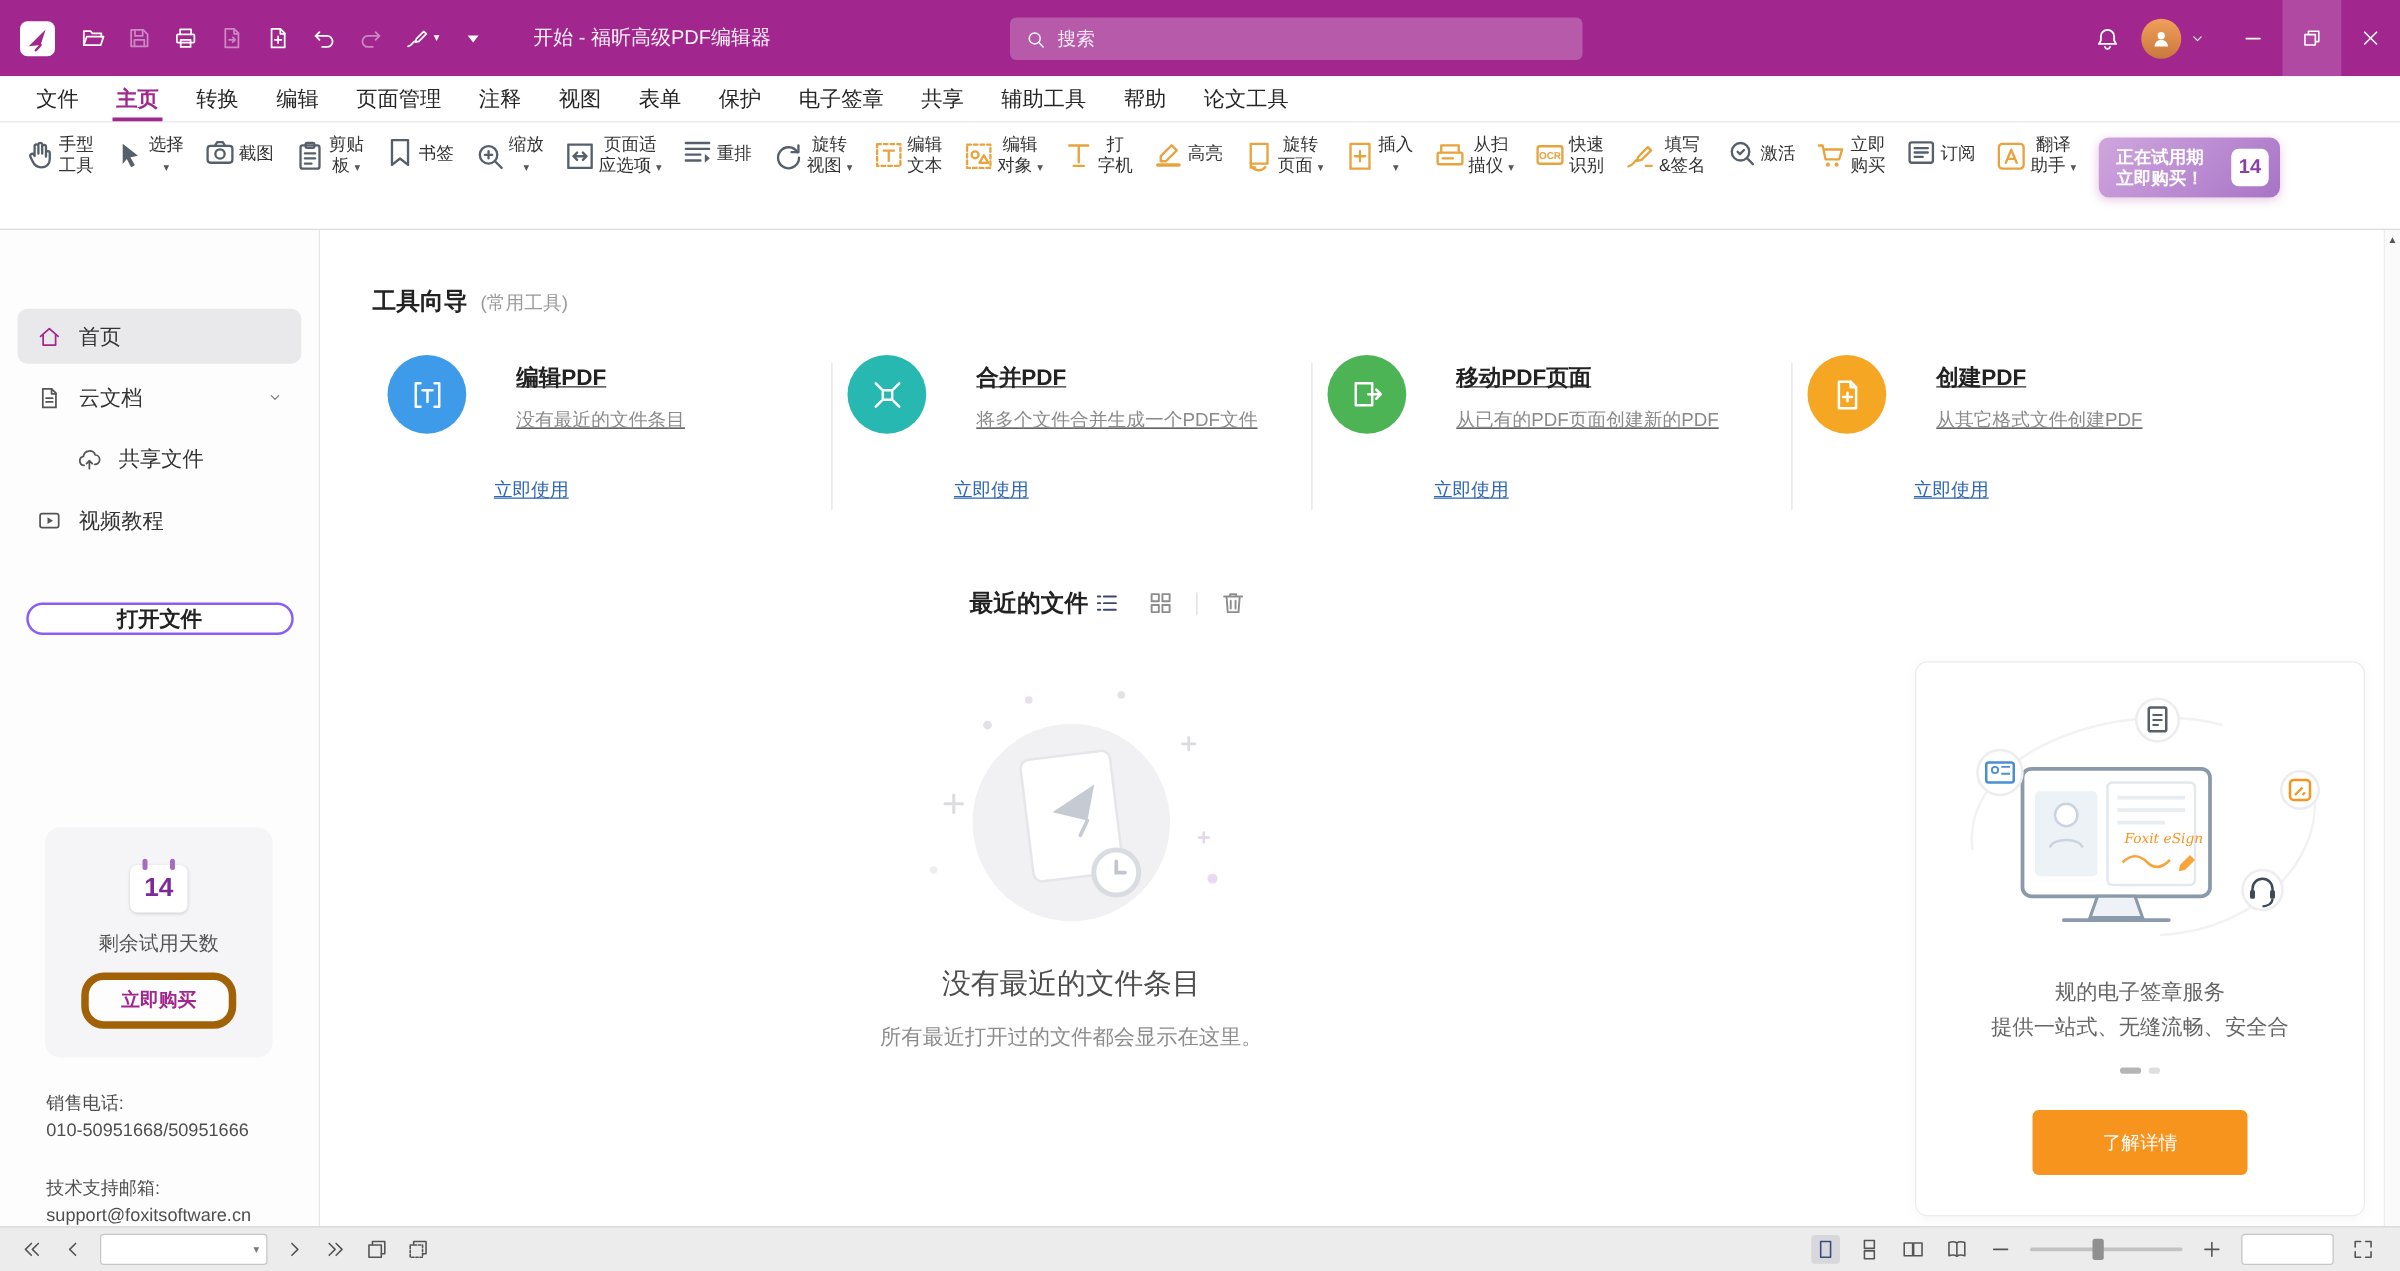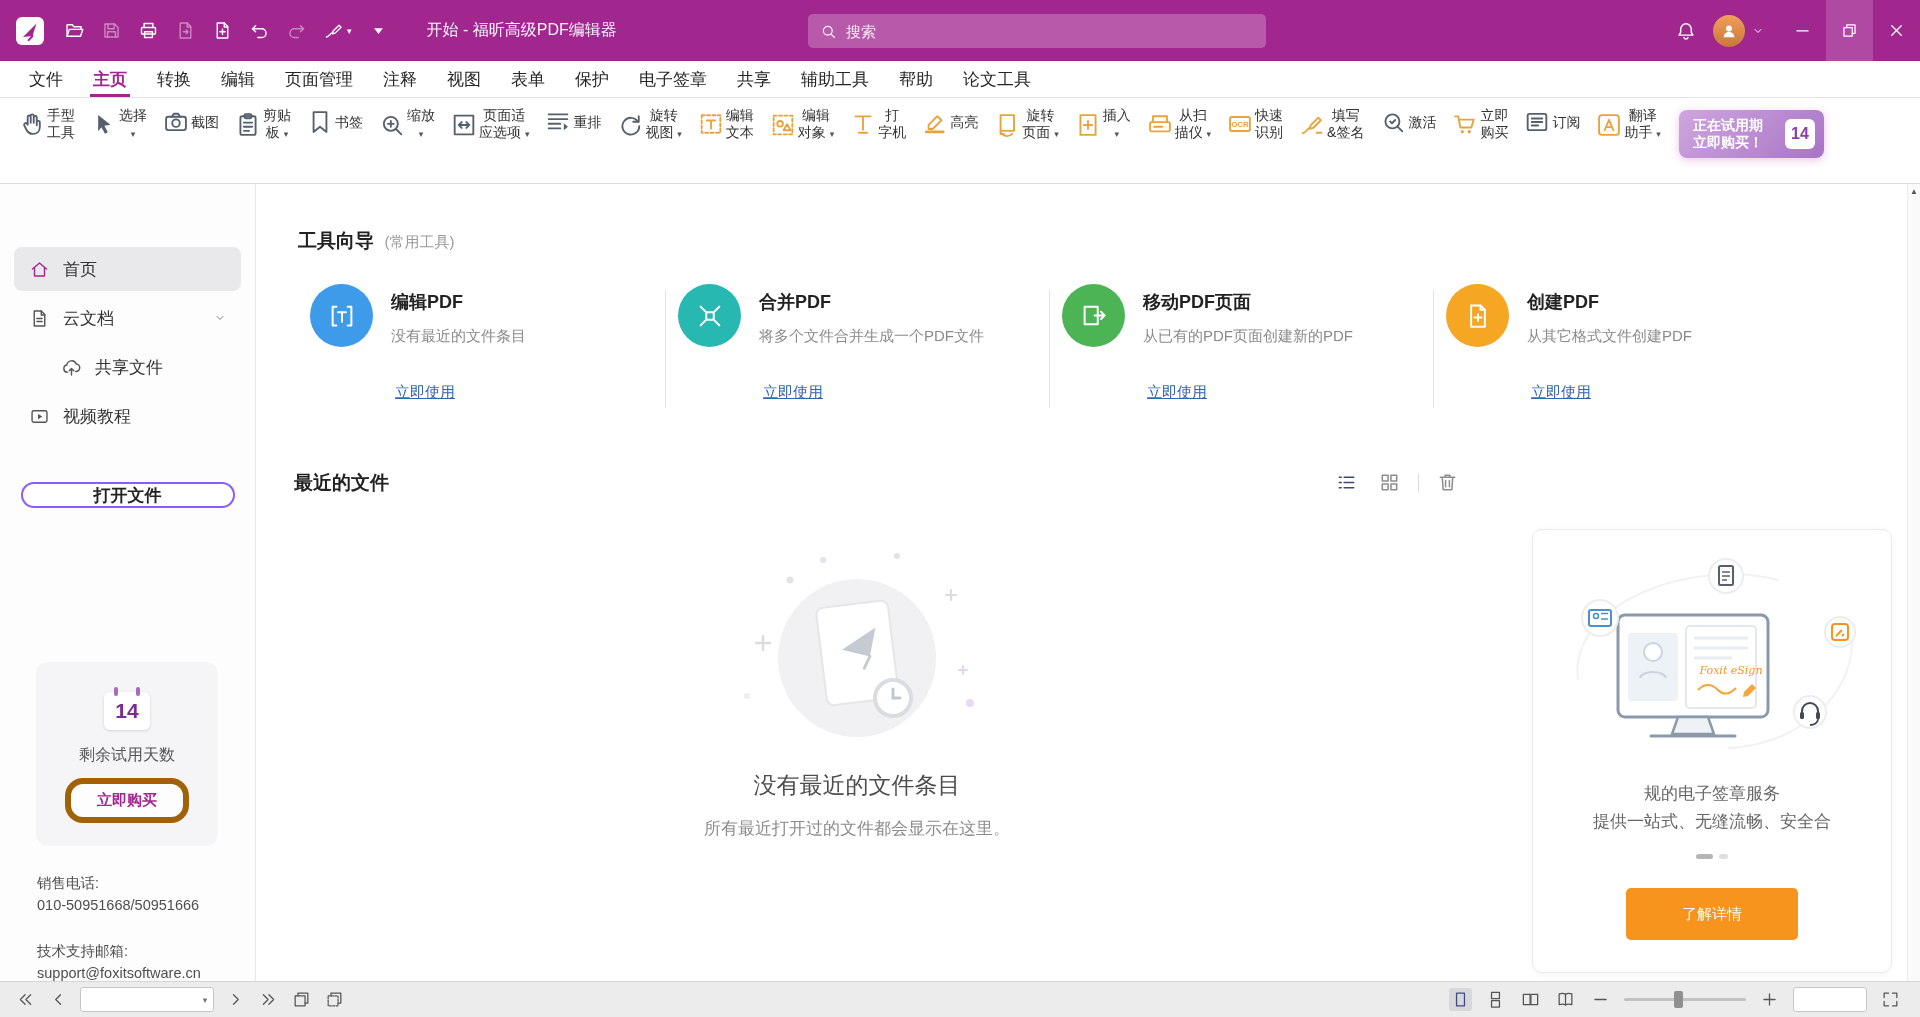--- a/index.html
+++ b/index.html
@@ -69,26 +69,26 @@
 
 
 .content{position:absolute;top:184px;left:256px;right:0;bottom:36px;background:#fff;overflow:hidden;}
 .tools-head{position:absolute;left:42px;top:44px;}
 .sec-title{font-size:19px;font-weight:bold;color:#222;}
 .sec-sub{font-size:15px;color:#9a9a9a;margin-left:6px;}
 .cards{position:absolute;left:42px;top:100px;display:flex;}
 .card{width:384px;position:relative;}
 .card:first-child{width:368px;}
 .card:not(:last-child)::after{content:"";position:absolute;right:0;top:6px;height:118px;width:1px;background:#e3e3e3;}
-.card-top{display:flex;gap:18px;padding-left:12px;}
+.card-top{display:flex;gap:40px;padding-left:12px;text-decoration:underline;}
 .card-icon{width:63px;height:63px;border-radius:50%;display:flex;align-items:center;justify-content:center;color:#fff;flex:0 0 63px;}
 .card-txt .ct{font-size:18px;font-weight:bold;color:#222;margin-top:6px;}
 .card-txt .cd{font-size:15px;color:#8a8a8a;margin-top:13px;}
 .card-link{display:inline-block;margin:36px 0 0 97px;font-size:15px;color:#2f66b3;text-decoration:underline;cursor:pointer;}
-.recent-head{position:absolute;left:38px;top:284px;width:1168px;display:flex;justify-content:space-between;align-items:center;}
+.recent-head{position:absolute;left:48px;top:284px;width:1168px;display:flex;justify-content:center;align-items:center;}
 .recent-actions{display:flex;align-items:center;gap:14px;}
 .ract{display:flex;color:#8d8d8d;cursor:pointer;padding:3px;border-radius:3px;}
 .ract.active{color:#3d4670;}
 .rsep{width:1px;height:18px;background:#dddddd;}
 .empty-state{position:absolute;left:0;top:362px;width:1202px;text-align:center;}
 .empty-title{margin-top:4px;font-size:23px;color:#4d4d4d;font-weight:500;}
 .empty-desc{margin-top:16px;font-size:17px;color:#8c8c8c;}
 .esign-panel{position:absolute;left:1276px;top:345px;width:360px;height:444px;background:#fff;border:1px solid #ebebeb;border-radius:10px;box-shadow:0 2px 10px rgba(0,0,0,.04);}
 .esign-illus{position:absolute;left:15px;top:10px;}
 .esign-brand{position:absolute;left:166px;top:134px;width:64px;text-align:center;font-size:11px;font-style:italic;font-family:"DejaVu Serif",serif;color:#f7941d;}

